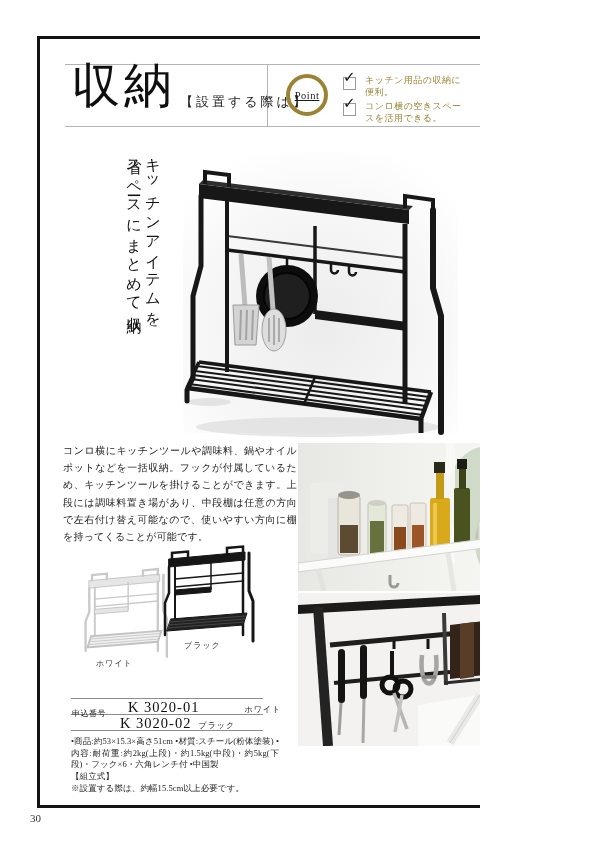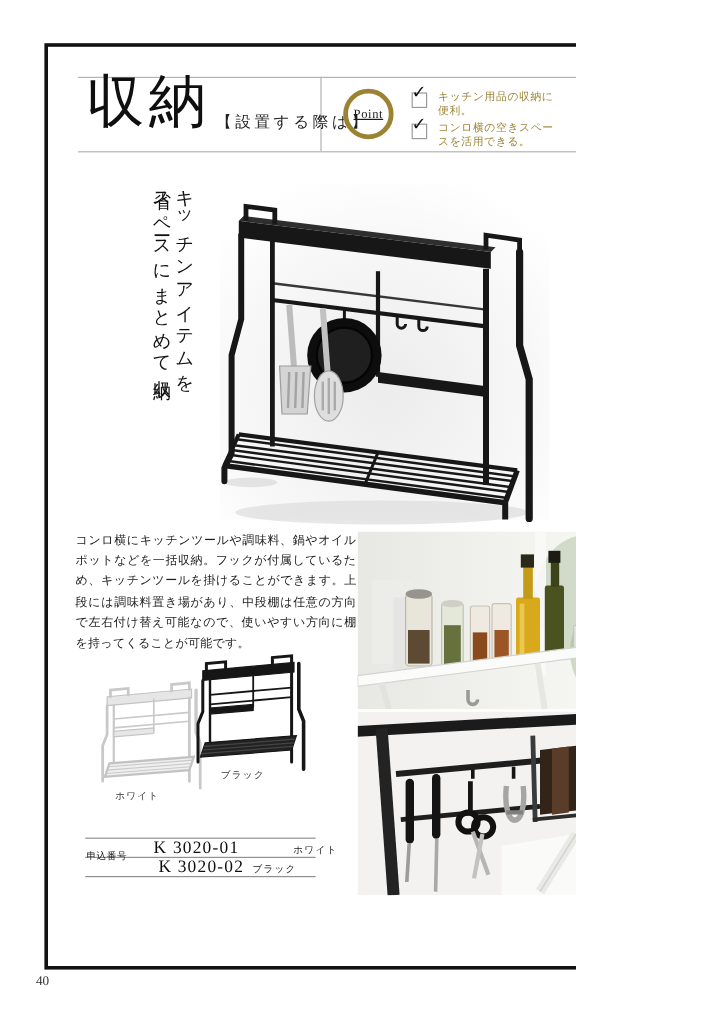--- a/index.html
+++ b/index.html
@@ -46,21 +46,21 @@
   .variant-label-white{left:96px;top:658px;}
   .variant-label-black{left:184px;top:640px;}
   
   .product-name{left:101px;top:678px;font-size:12.5px;letter-spacing:2.5px;color:#111;}
   .t-line{left:71px;width:192px;height:1px;background:#8f8f8f;}
   .t1{top:698px;}.t2{top:714px;}.t3{top:730px;}
   .order-label{left:72px;top:708px;font-size:8px;color:#222;letter-spacing:.5px;}
   .model-code{font-size:14.5px;color:#0f0f0f;letter-spacing:1px;}
   .model-color{font-size:8px;color:#222;margin-left:7px;letter-spacing:1px;}
   .model-1{left:128px;top:699px;gap:38px;}
-  .model-2{left:132px;top:715px;}
+  .model-2{left:120px;top:715px;}
   .model-row{display:flex;align-items:baseline;}
   .specs{left:71px;top:736px;width:208px;font-size:8.5px;line-height:11.5px;color:#1d1d1d;letter-spacing:.1px;text-align:justify;}
   .specs p{margin:0;}
   .specs .note{margin-top:1px;}
   
   .photo-top{left:298px;top:443px;width:217px;height:148px;}
   .photo-bottom{left:298px;top:593px;width:217px;height:153px;}
   
   .page-number{left:30px;top:812px;font-size:11px;color:#333;}
   svg{display:block;}
@@ -216,20 +216,25 @@
   <div class="abs t-line t3"></div>
   <div class="abs order-label">申込番号</div>
   <div class="abs model-row model-1">
     <span class="model-code">K 3020-01</span>
     <span class="model-color">ホワイト</span>
   </div>
   <div class="abs model-row model-2">
     <span class="model-code">K 3020-02</span>
     <span class="model-color">ブラック</span>
   </div>
+  <div class="abs specs">
+    <p>•商品:約53×15.3×高さ51cm •材質:スチール(粉体塗装) •内容:耐荷重:約2kg(上段)・約1.5kg(中段)・約5kg(下段)・フック×6・六角レンチ付 •中国製</p>
+    <p>【組立式】</p>
+    <p class="note">※設置する際は、約幅15.5cm以上必要です。</p>
+  </div>
 
   <div class="abs photo-top">
     <svg width="217" height="148" viewBox="0 0 217 148">
       <defs>
         <linearGradient id="win" x1="0" y1="0" x2="1" y2="0">
           <stop offset="0%" stop-color="#e7e7e4"></stop>
           <stop offset="60%" stop-color="#f2f3ef"></stop>
           <stop offset="100%" stop-color="#f7f8f4"></stop>
         </linearGradient>
       </defs>
@@ -295,15 +300,15 @@
       <line x1="206" y1="14" x2="208" y2="86" stroke="#3a3a3a" stroke-width="4"></line>
       <polygon points="152,32 202,26 202,80 152,86" fill="#33241a"></polygon>
       <polygon points="162,31 176,29 176,84 162,86" fill="#5a3d28"></polygon>
       <line x1="146" y1="90" x2="208" y2="84" stroke="#2c2c2c" stroke-width="3"></line>
 
       <line x1="182" y1="102" x2="152" y2="150" stroke="#e9e9e5" stroke-width="8"></line>
       <line x1="182" y1="102" x2="152" y2="150" stroke="#cfcfcb" stroke-width="1"></line>
     </svg>
   </div>
 
-  <div class="abs page-number">40</div>
+  <div class="abs page-number">30</div>
 
 </div>
 
 </body></html>

